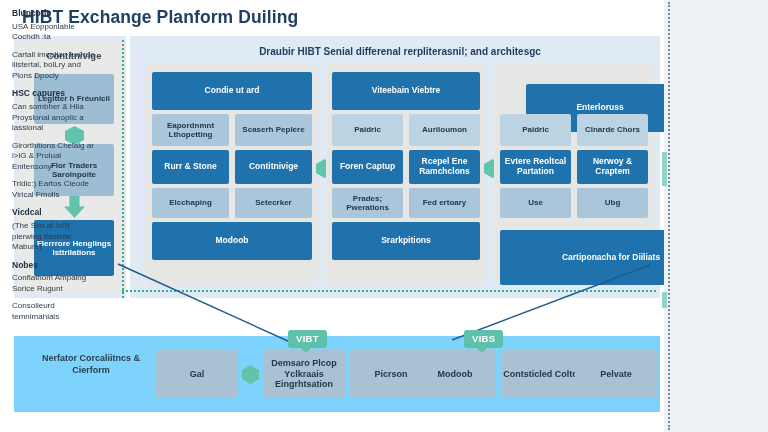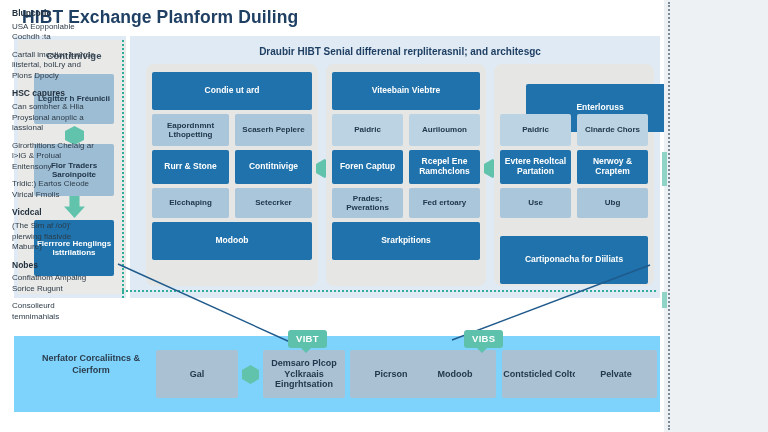--- a/index.html
+++ b/index.html
@@ -206,21 +206,21 @@
       <div class="hex-mid" style="left:340px;top:119px;"></div>
 
       <div class="group g3">
         <div class="cell dark" style="left:6px;top:20px;width:148px;height:48px;margin-left:26px;">Enterloruss</div>
         <div class="cell light" style="left:6px;top:50px;width:71px;height:32px;">Paidric</div>
         <div class="cell light" style="left:83px;top:50px;width:71px;height:32px;">Clnarde Chors</div>
         <div class="cell dark" style="left:6px;top:86px;width:71px;height:34px;">Evtere Reoltcal Partation</div>
         <div class="cell dark" style="left:83px;top:86px;width:71px;height:34px;">Nerwoy &amp; Craptem</div>
         <div class="cell mid" style="left:6px;top:124px;width:71px;height:30px;">Use</div>
         <div class="cell mid" style="left:83px;top:124px;width:71px;height:30px;">Ubg</div>
-        <div class="cell dark" style="left:6px;top:172px;width:148px;height:48px;">Cartiponacha for Diiliats</div>
+        <div class="cell dark" style="left:6px;top:166px;width:148px;height:55px;padding-left:37px;">Cartiponacha for Diiliats</div>
       </div>
     </div>
   </div>
 
   <div class="white-gap"></div>
   <div class="dot-vert"></div>
   <div class="dot-horiz"></div>
 
   <div class="lower-panel">
     <div class="lp-label">Nerfator Corcaliitncs &amp; Cierform</div>

